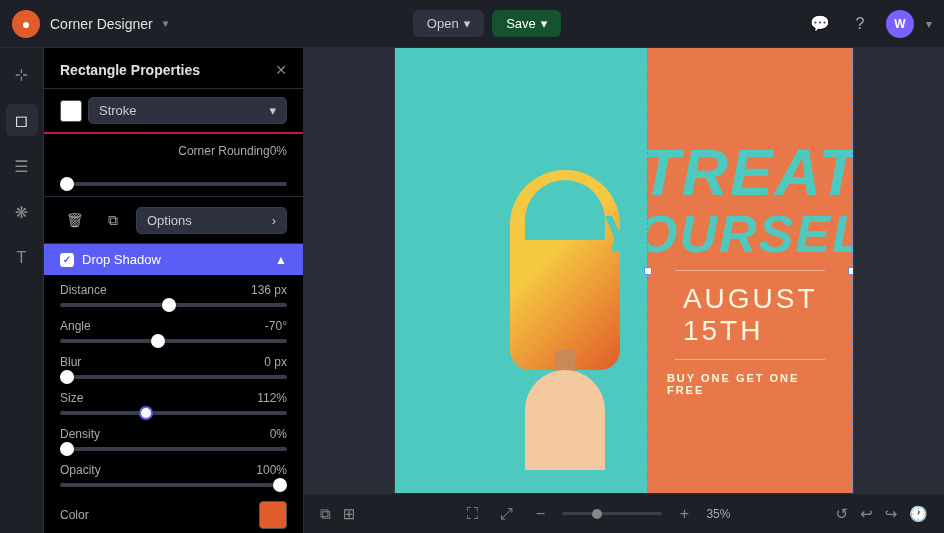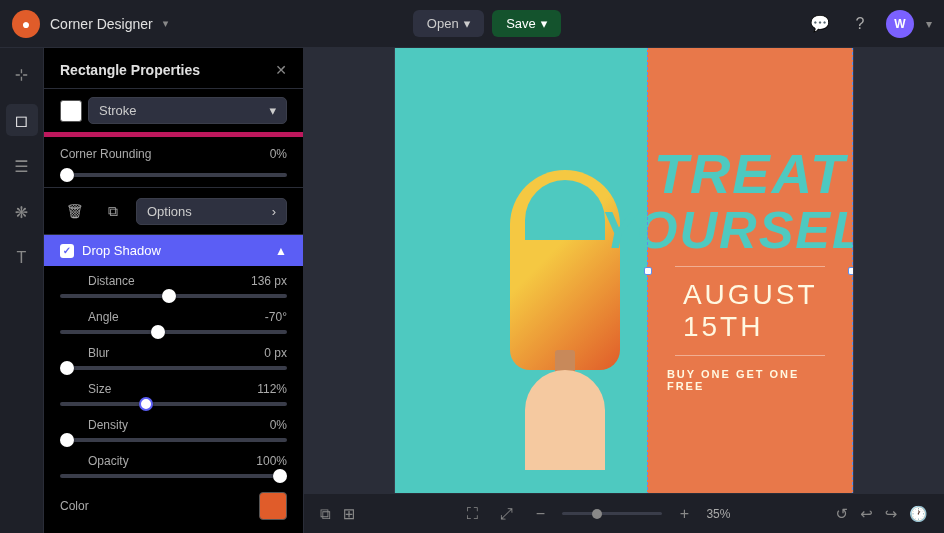--- a/index.html
+++ b/index.html
@@ -165,21 +165,21 @@
       color: #888;
       font-size: 14px;
       cursor: pointer;
     }
 
     
     .stroke-row {
       display: flex;
       align-items: center;
       padding: 8px 16px;
-      border-bottom: 5px solid #be185d;
+      border-bottom: 2px solid #be185d;
       text-align: center;
     }
     .color-swatch {
       width: 22px;
       height: 22px;
       border: 1px solid #555;
       border-radius: 3px;
       background: #fff;
       margin-right: 6px;
     }
@@ -198,22 +198,22 @@
     }
 
     
     .section {
       padding: 10px 16px;
       border-bottom: 1px solid #2a2d38;
     }
     .section-label-row {
       display: flex;
       align-items: center;
-      justify-content: space-between;
-      margin-bottom: 12px;
+      justify-content: flex-end;
+      margin-bottom: 24px;
     }
     .section-label {
       font-size: 12px;
       color: #aaa;
     }
     .section-value {
       font-size: 12px;
       color: #aaa;
     }
     .slider-track {
@@ -315,21 +315,20 @@
     .prop-row {
       display: flex;
       flex-direction: column;
       padding: 8px 16px 4px;
     }
     .prop-label-row {
       display: flex;
       justify-content: space-between;
       align-items: center;
       margin-bottom: 6px;
-      margin-left: 28px;
     }
     .prop-label {
       font-size: 12px;
       color: #aaa;
     }
     .prop-value {
       font-size: 12px;
       color: #aaa;
     }
 
@@ -457,21 +456,21 @@
       width: 45%;
       height: 100%;
       display: flex;
       flex-direction: column;
       align-items: center;
       justify-content: center;
       padding: 20px;
       gap: 8px;
     }
     .treat-text {
-      font-size: 56px;
+      font-size: 64px;
       font-weight: 900;
       color: #4ec9c0;
       line-height: 0.9;
       text-align: center;
       font-style: italic;
       letter-spacing: 2px;
       text-transform: uppercase;
     }
     .yourself-text {
       font-size: 52px;

